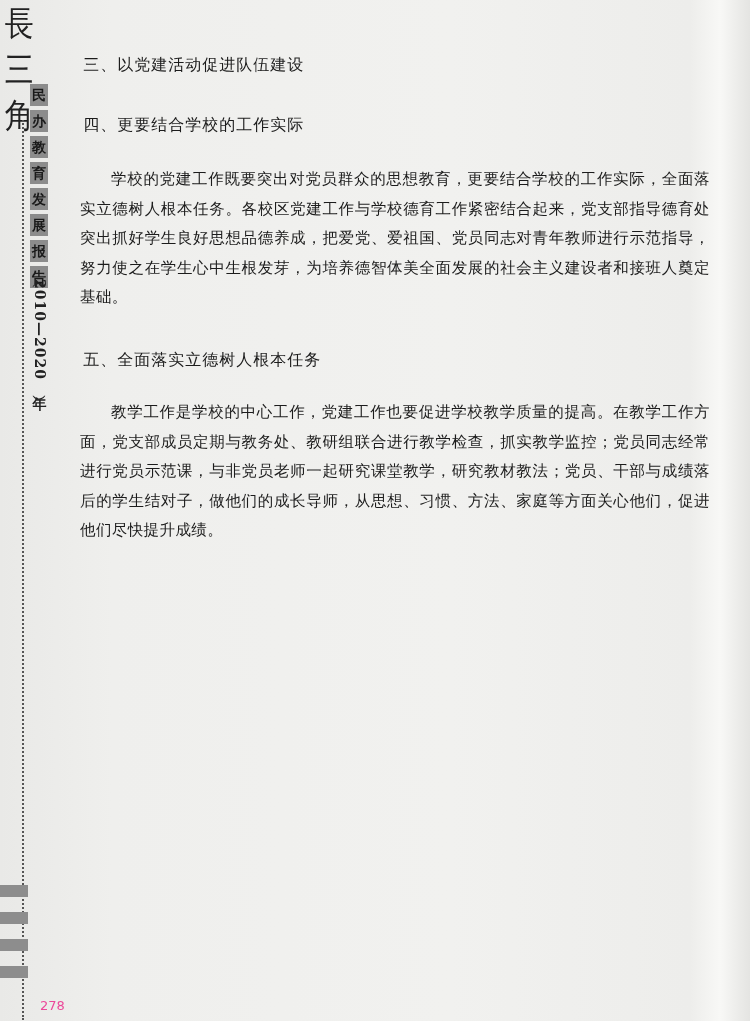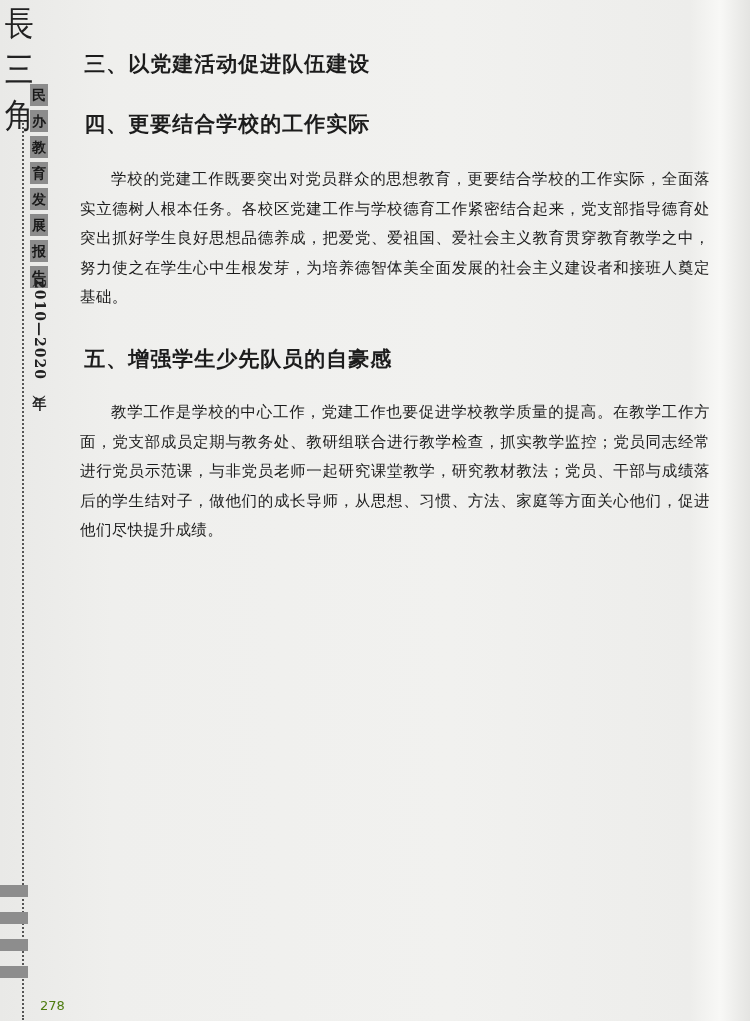--- a/index.html
+++ b/index.html
@@ -27,32 +27,32 @@
     margin-bottom: 4px; font-weight: bold;
   }
   .side-years {
     position: absolute; left: 31px; top: 278px;
     writing-mode: vertical-rl; font-size: 14px; font-weight: bold; letter-spacing: 1px; color: #222;
   }
   .gray-bars { position: absolute; left: 0; top: 885px; width: 28px; }
   .gray-bars div { height: 12px; background: #8d8d8d; margin-bottom: 15px; }
   .page-number {
     position: absolute; left: 40px; top: 998px;
-    font-family: "DejaVu Sans", sans-serif; font-size: 13px; color: #4d7c0f;
+    font-family: "DejaVu Sans", sans-serif; font-size: 13px; color: #ec4899;
   }
   .content {
     position: absolute; left: 80px; top: 26px; width: 630px;
     font-size: 15.5px; line-height: 29.5px; letter-spacing: 0.4px;
     text-align: justify;
   }
   .content p { margin: 0; }
   .content p.indent { text-indent: 2em; }
   .content h2 {
     font-family: "DejaVu Sans", "Liberation Sans", sans-serif;
-    font-size: 21px; font-weight: bold; margin: 0; letter-spacing: 1px;
+    font-size: 16px; font-weight: normal; margin: 0; letter-spacing: 1px;
     padding-left: 0.2em;
   }
   .h3 { margin-top: 24px !important; margin-bottom: 19px !important; }
   .h4 { margin-top: 30px !important; margin-bottom: 26px !important; }
   .h5 { margin-top: 32px !important; margin-bottom: 24px !important; }
 </style>
 </head>
 <body>
 
 <div class="calligraphy">
@@ -82,18 +82,18 @@
   <div></div>
 </div>
 
 <div class="page-number">278</div>
 
 <div class="content">
 
   <h2 class="h3">三、以党建活动促进队伍建设</h2>
 
   <h2 class="h4">四、更要结合学校的工作实际</h2>
-  <p class="indent">学校的党建工作既要突出对党员群众的思想教育，更要结合学校的工作实际，全面落实立德树人根本任务。各校区党建工作与学校德育工作紧密结合起来，党支部指导德育处突出抓好学生良好思想品德养成，把爱党、爱祖国、爱社会主义教育贯穿教育教学之中，努力使之在学生心中生根发芽，为培养德智体美全面发展的社会主义建设者和接班人奠定基础。</p>
+  <p class="indent">学校的党建工作既要突出对党员群众的思想教育，更要结合学校的工作实际，全面落实立德树人根本任务。各校区党建工作与学校德育工作紧密结合起来，党支部指导德育处突出抓好学生良好思想品德养成，把爱党、爱祖国、党员同志对青年教师进行示范指导，努力使之在学生心中生根发芽，为培养德智体美全面发展的社会主义建设者和接班人奠定基础。</p>
 
-  <h2 class="h5">五、增强学生少先队员的自豪感</h2>
+  <h2 class="h5">五、全面落实立德树人根本任务</h2>
   <p class="indent">教学工作是学校的中心工作，党建工作也要促进学校教学质量的提高。在教学工作方面，党支部成员定期与教务处、教研组联合进行教学检查，抓实教学监控；党员同志经常进行党员示范课，与非党员老师一起研究课堂教学，研究教材教法；党员、干部与成绩落后的学生结对子，做他们的成长导师，从思想、习惯、方法、家庭等方面关心他们，促进他们尽快提升成绩。</p>
 
 </div>
 
 </body></html>

